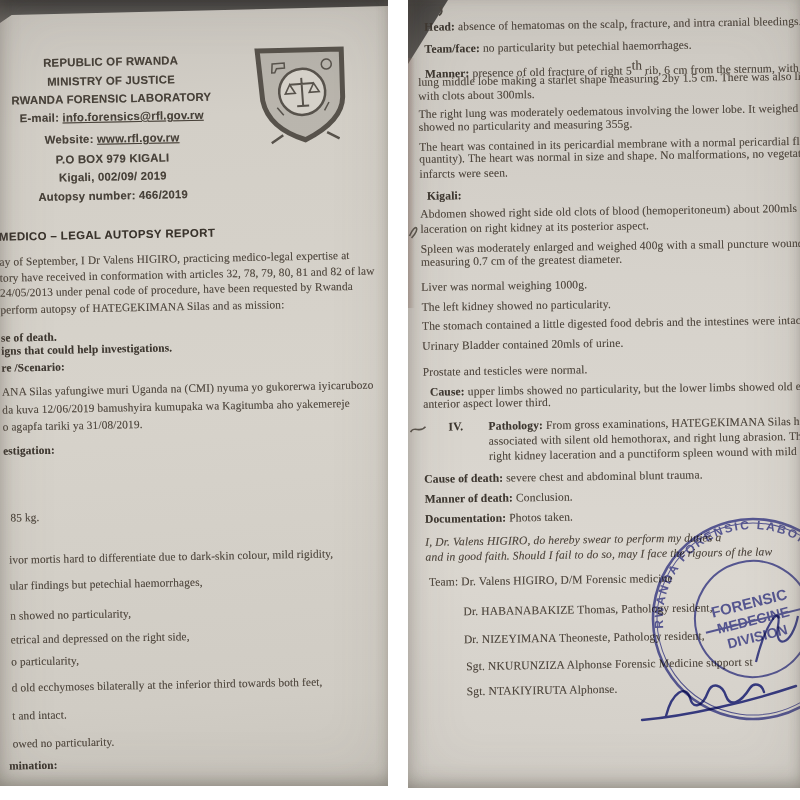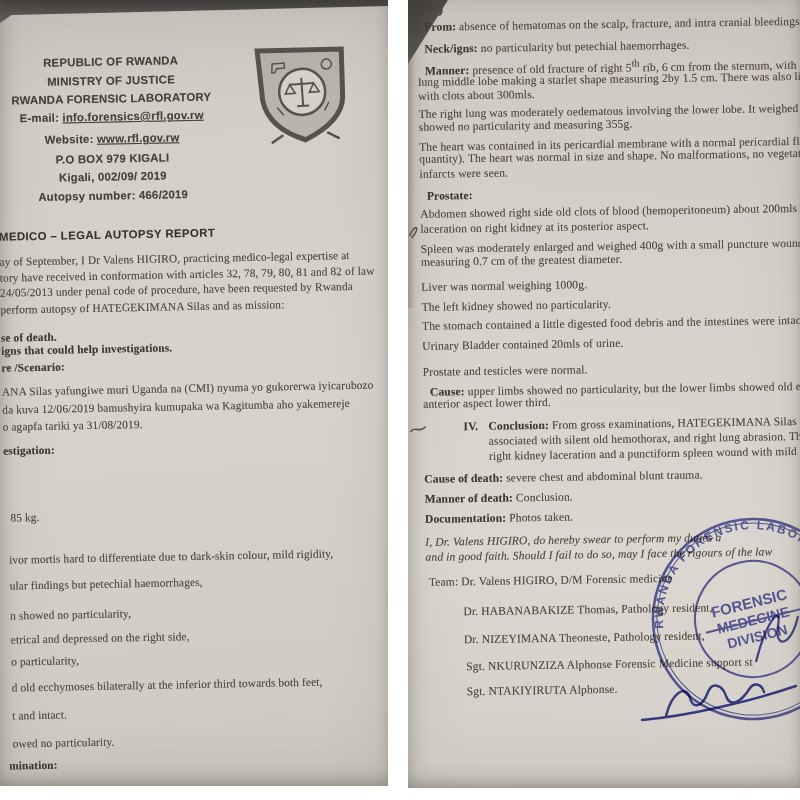--- a/index.html
+++ b/index.html
@@ -32,21 +32,21 @@
   .r .cont{left:15px}
   .ln b{color:#3d3730}
   .bold{font-weight:bold;color:#3d3730}
   .it{font-style:italic;font-size:11.2px}
   .team{font-size:13.5px}
   .hdr{font-family:"Liberation Sans",sans-serif;font-weight:bold;font-size:9.5px;
        color:#474139;width:230px;text-align:center;letter-spacing:.2px;left:2px}
   .title{font-family:"Liberation Sans",sans-serif;font-weight:bold;font-size:13px;
        color:#39332c;letter-spacing:.4px;left:26px}
   .u{text-decoration:underline}
-  sup{font-size:10px}
+  sup{font-size:13px}
   .stamp{position:absolute;mix-blend-mode:multiply;opacity:.8}
   .ink{position:absolute;mix-blend-mode:multiply}
 </style>
 </head>
 <body>
 
 <div class="canvas">
 
   <div class="photo l" style="left:0;top:0;width:388px;height:786px">
     <div class="paper paper-l"></div>
@@ -109,52 +109,52 @@
     <div class="shade"></div>
   </div>
 
   <div class="photo r" style="left:408px;top:0;width:392px;height:788px">
     <div class="paper paper-r"></div>
     <div class="edge-corner-r"></div>
     <div class="edge-strip-r"></div>
 
     <div class="content">
 
-      <div class="ln" style="top:18px"><b>From:</b> <span>absence of hematomas on the scalp, fracture, and intra cranial bleedings.</span></div>
-      <div class="ln" style="top:40px"><b>Neck/igns:</b> <span>no particularity but petechial haemorrhages.</span></div>
+      <div class="ln" style="top:18px"><b>Head:</b> <span>absence of hematomas on the scalp, fracture, and intra cranial bleedings.</span></div>
+      <div class="ln" style="top:40px"><b>Team/face:</b> <span>no particularity but petechial haemorrhages.</span></div>
 
       <div class="ln" style="top:58px"><b>Manner:</b> <span>presence of old fracture of right 5</span><sup>th</sup><span> rib, 6 cm from the sternum, with an a</span></div>
       <div class="ln cont" style="top:73px">lung middle lobe making a starlet shape measuring 2by 1.5 cm. There was also li</div>
       <div class="ln cont" style="top:87px">with clots about 300mls.</div>
 
       <div class="ln cont" style="top:105px">The right lung was moderately oedematous involving the lower lobe. It weighed</div>
       <div class="ln cont" style="top:118px">showed no particularity and measuring 355g.</div>
 
       <div class="ln cont" style="top:138px">The heart was contained in its pericardial membrane with a normal pericardial flu</div>
       <div class="ln cont" style="top:150px">quantity). The heart was normal in size and shape. No malformations, no vegetati</div>
       <div class="ln cont" style="top:165px">infarcts were seen.</div>
 
-      <div class="ln bold" style="top:187px;left:22px">Prostate:</div>
+      <div class="ln bold" style="top:187px;left:22px">Kigali:</div>
       <div class="ln cont" style="top:205px">Abdomen showed right side old clots of blood (hemoperitoneum) about 200mls a</div>
       <div class="ln cont" style="top:220px">laceration on right kidney at its posterior aspect.</div>
 
       <div class="ln cont" style="top:240px">Spleen was moderately enlarged and weighed 400g with a small puncture wound</div>
       <div class="ln cont" style="top:253px">measuring 0.7 cm of the greatest diameter.</div>
 
       <div class="ln cont" style="top:278px">Liver was normal weighing 1000g.</div>
       <div class="ln cont" style="top:298px">The left kidney showed no particularity.</div>
       <div class="ln cont" style="top:317px">The stomach contained a little digested food debris and the intestines were intact</div>
       <div class="ln cont" style="top:337px">Urinary Bladder contained 20mls of urine.</div>
       <div class="ln cont" style="top:363px">Prostate and testicles were normal.</div>
 
       <div class="ln" style="top:383px"><b>Cause:</b> <span>upper limbs showed no particularity, but the lower limbs showed old ecc</span></div>
       <div class="ln cont" style="top:395px">anterior aspect lower third.</div>
 
-      <div class="ln bold" style="top:418px;left:55px">IV.</div>
-      <div class="ln" style="top:418px;left:80px"><b>Conclusion:</b> <span>From gross examinations, HATEGEKIMANA Silas ha</span></div>
+      <div class="ln bold" style="top:418px;left:40px">IV.</div>
+      <div class="ln" style="top:418px;left:80px"><b>Pathology:</b> <span>From gross examinations, HATEGEKIMANA Silas ha</span></div>
       <div class="ln" style="top:433px;left:80px">associated with silent old hemothorax, and right lung abrasion. There</div>
       <div class="ln" style="top:448px;left:80px">right kidney laceration and a punctiform spleen wound with mild old</div>
 
       <div class="ln cont" style="top:470px"><b>Cause of death:</b> <span>severe chest and abdominal blunt trauma.</span></div>
       <div class="ln cont" style="top:490px"><b>Manner of death:</b> <span>Conclusion.</span></div>
       <div class="ln cont" style="top:510px"><b>Documentation:</b> <span>Photos taken.</span></div>
 
       <div class="ln it cont" style="top:533px">I, Dr. Valens HIGIRO, do hereby swear to perform my duties a</div>
       <div class="ln it cont" style="top:548px">and in good faith. Should I fail to do so, may I face the rigours of the law</div>
 

